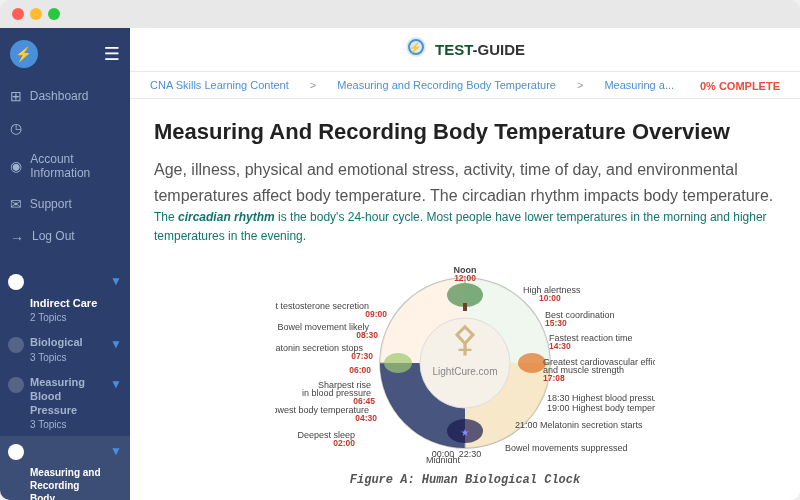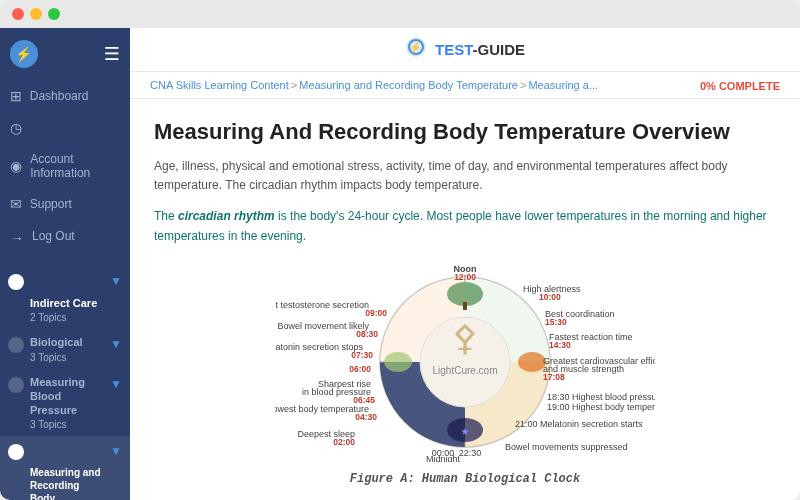--- a/index.html
+++ b/index.html
@@ -38,26 +38,26 @@
     .topic-count { color: #a0b4d0; font-size: 10px; margin-top: 2px; }
     .topic-chevron { color: #4a90d9; font-size: 12px; margin-left: 4px; margin-top: 2px; }
 
     
     .main { flex: 1; display: flex; flex-direction: column; overflow: hidden; background: white; }
 
     .top-bar { background: white; border-bottom: 1px solid #e8e8e8; padding: 8px 20px; display: flex; align-items: center; justify-content: space-between; }
     .logo-area { display: flex; align-items: center; gap: 8px; }
     .logo-icon { color: #4a90d9; font-size: 18px; }
 
-    .breadcrumb { font-size: 11px; color: #4a90d9; padding: 6px 20px; background: white; border-bottom: 1px solid #e8e8e8; display: flex; align-items: center; gap: 2px; }
+    .breadcrumb { font-size: 11px; color: #4a90d9; padding: 6px 20px; background: white; border-bottom: 1px solid #e8e8e8; display: flex; align-items: center; gap: 21px; }
 
     .content { flex: 1; overflow-y: auto; padding: 20px 24px; background: white; }
 
     .page-title { font-size: 22px; font-weight: 700; color: #222; margin-bottom: 12px; }
-    .page-subtitle { font-size: 12px; color: #555; line-height: 1.6; margin-bottom: 12px; }
+    .page-subtitle { font-size: 16px; color: #555; line-height: 1.6; }
     .circadian-text { font-size: 12px; color: #0f766e; margin-bottom: 16px; line-height: 1.6; }
     .circadian-text strong { font-style: italic; font-weight: 700; }
 
     .clock-figure { text-align: center; margin: 10px 0 16px; }
     .clock-svg-container { display: inline-block; }
     .figure-caption { font-size: 12px; color: #555; font-style: italic; margin-top: 6px; font-weight: 600; font-family: Liberation Mono, monospace; }
 
     
     .clock-label { font-size: 9px; fill: #444; }
     .clock-time { font-size: 8.5px; fill: #c0392b; font-weight: bold; }
@@ -150,21 +150,21 @@
         <div style="width:80px"></div>
         <div class="logo-area">
           <div class="logo-icon">
             <svg width="22" height="22" viewBox="0 0 22 22">
               <circle cx="11" cy="11" r="10" fill="#4a90d9" opacity="0.2"></circle>
               <circle cx="11" cy="11" r="7" fill="none" stroke="#4a90d9" stroke-width="2"></circle>
               <text x="11" y="15" text-anchor="middle" fill="#4a90d9" font-size="10" font-weight="bold">⚡</text>
             </svg>
           </div>
           <span style="font-size:15px;font-weight:700;color:#333;">
-            <span style="color:#3b82f6;">TEST</span><span>-GUIDE</span>
+            <span style="color:#14532d;">TEST</span><span>-GUIDE</span>
           </span>
         </div>
         <div style="width:80px"></div>
       </div>
 
       <div style="background:white; border-bottom:1px solid #e8e8e8; padding: 4px 20px; display:flex; justify-content:space-between; align-items:center;">
         <div class="breadcrumb" style="padding:0; border:none;">
           <span style="color:#4a90d9; font-size:11px; cursor:pointer;">CNA Skills Learning Content</span>
           <span style="color:#999; font-size:11px;"> &gt; </span>
           <span style="color:#4a90d9; font-size:11px; cursor:pointer;">Measuring and Recording Body Temperature</span>

